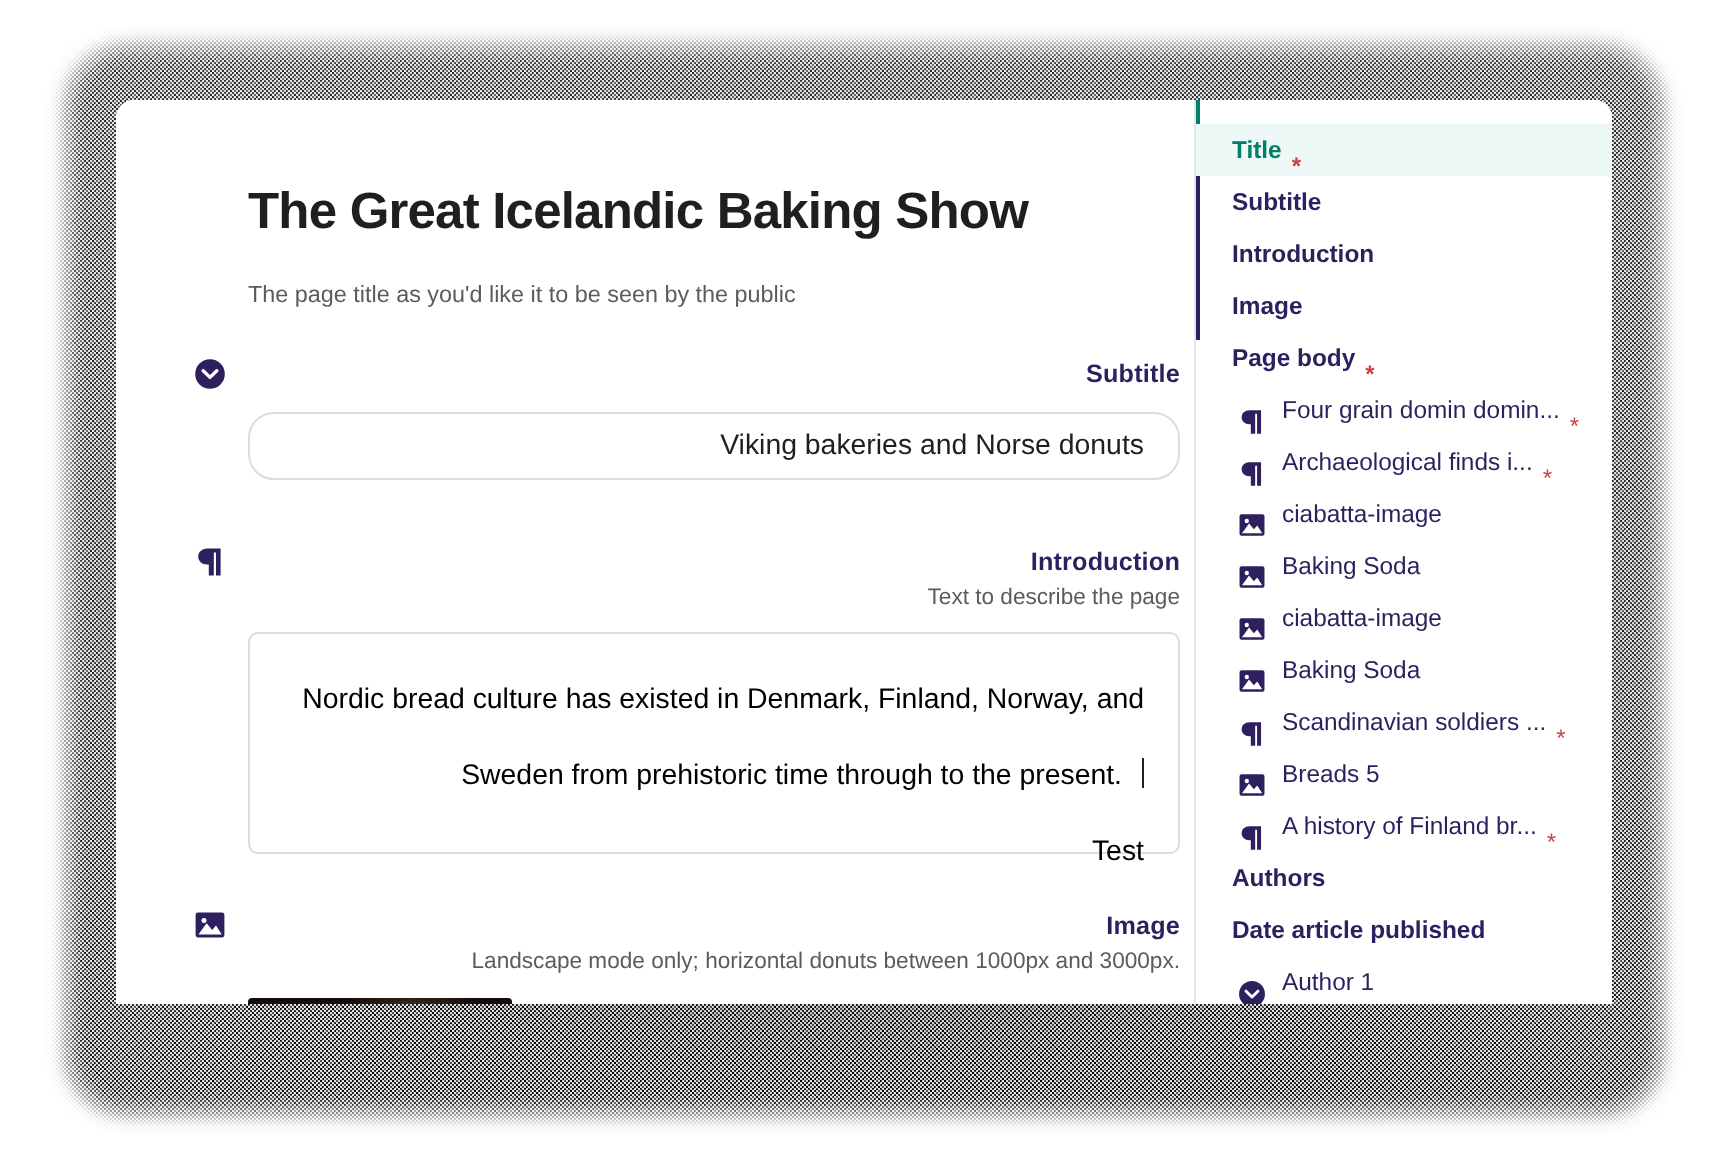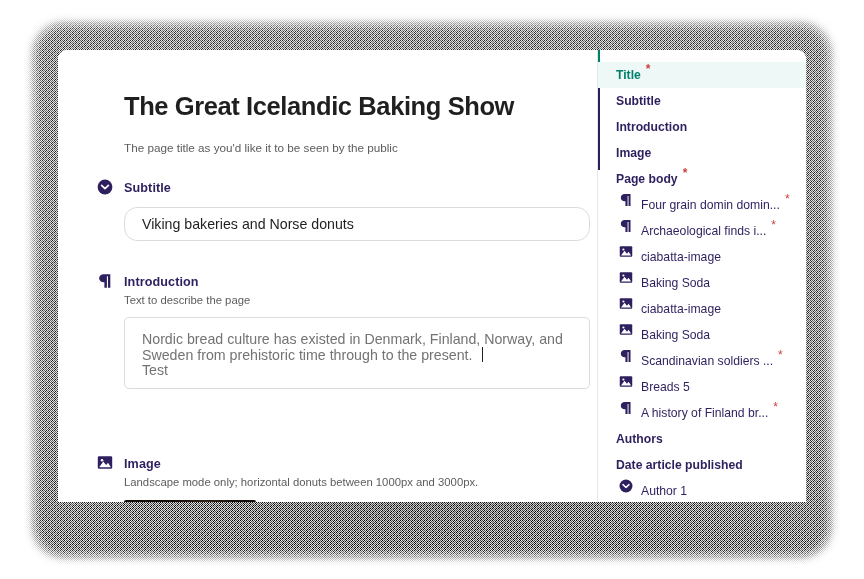--- a/index.html
+++ b/index.html
@@ -77,20 +77,21 @@
     display: flex;
   }
 
   
   .form-col {
     width: 539px;
     height: 100%;
     background: #ffffff;
     position: relative;
     padding: 0;
+    text-align: right;
   }
 
   .page-title {
     position: absolute;
     left: 66px;
     top: 42px;
     font-size: 25.5px;
     font-weight: bold;
     letter-spacing: -0.4px;
     color: #1f1f1f;
@@ -148,28 +149,28 @@
     padding: 0 17px;
     line-height: 32px;
     font-family: "Liberation Sans", sans-serif;
     white-space: nowrap;
     overflow: hidden;
   }
 
   .rich-area {
     margin-top: 9px;
     width: 466px;
-    height: 72px;
+    height: 111px;
     border: 1px solid #dcdcdc;
     border-radius: 5px;
     background: #fff;
     padding: 14px 17px 0 17px;
     font-size: 14.2px;
-    color: #737373;
-    line-height: 15px;
+    color: #000000;
+    line-height: 38px;
     font-family: "Liberation Sans", sans-serif;
   }
   .rich-area .caret {
     display: inline-block;
     width: 1px;
     height: 15px;
     background: #1f1f1f;
     vertical-align: -2px;
     margin-left: 10px;
   }
@@ -208,21 +209,21 @@
     left: 0px;
     top: 0px;
     width: 2px;
     height: 28px;
     background: #00806a;
   }
 
   .side-item {
     position: relative;
     display: flex;
-    align-items: flex-start;
+    align-items: flex-end;
     height: 26px;
     padding-left: 18px;
     font-size: 12.2px;
     color: #2e1f5e;
     white-space: nowrap;
   }
   .side-item.lvl0 { font-weight: bold; }
   .side-item.lvl1 { padding-left: 20px; font-weight: normal; }
   .side-item.active {
     background: #eef8f6;

